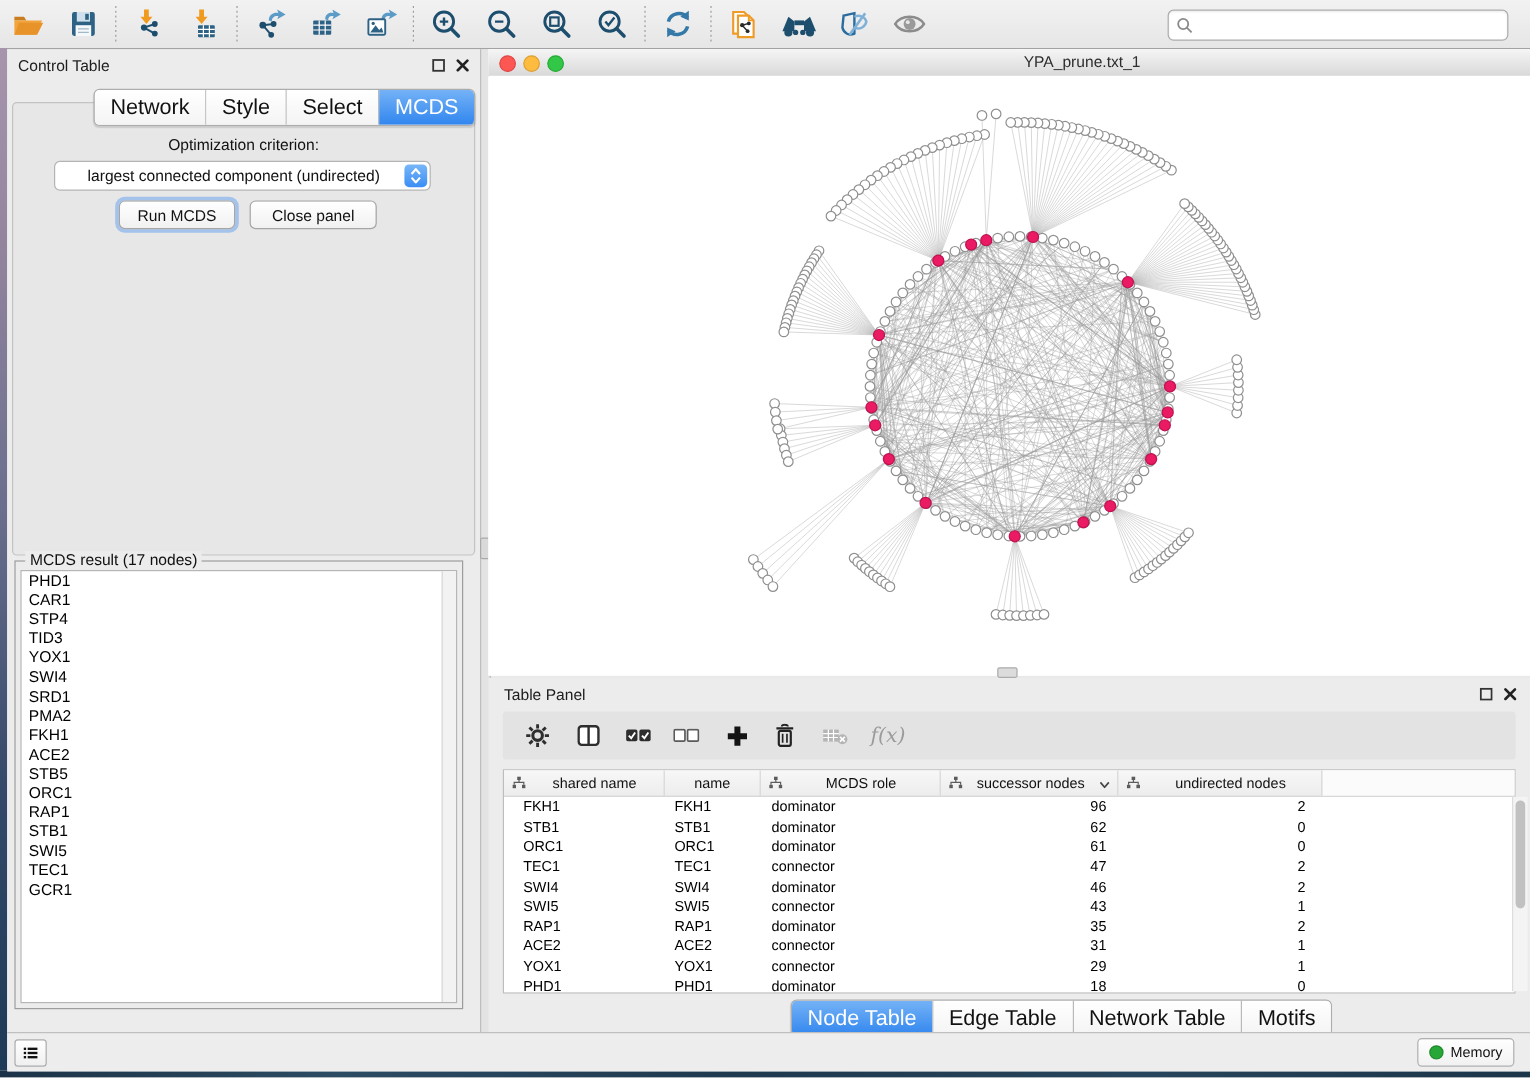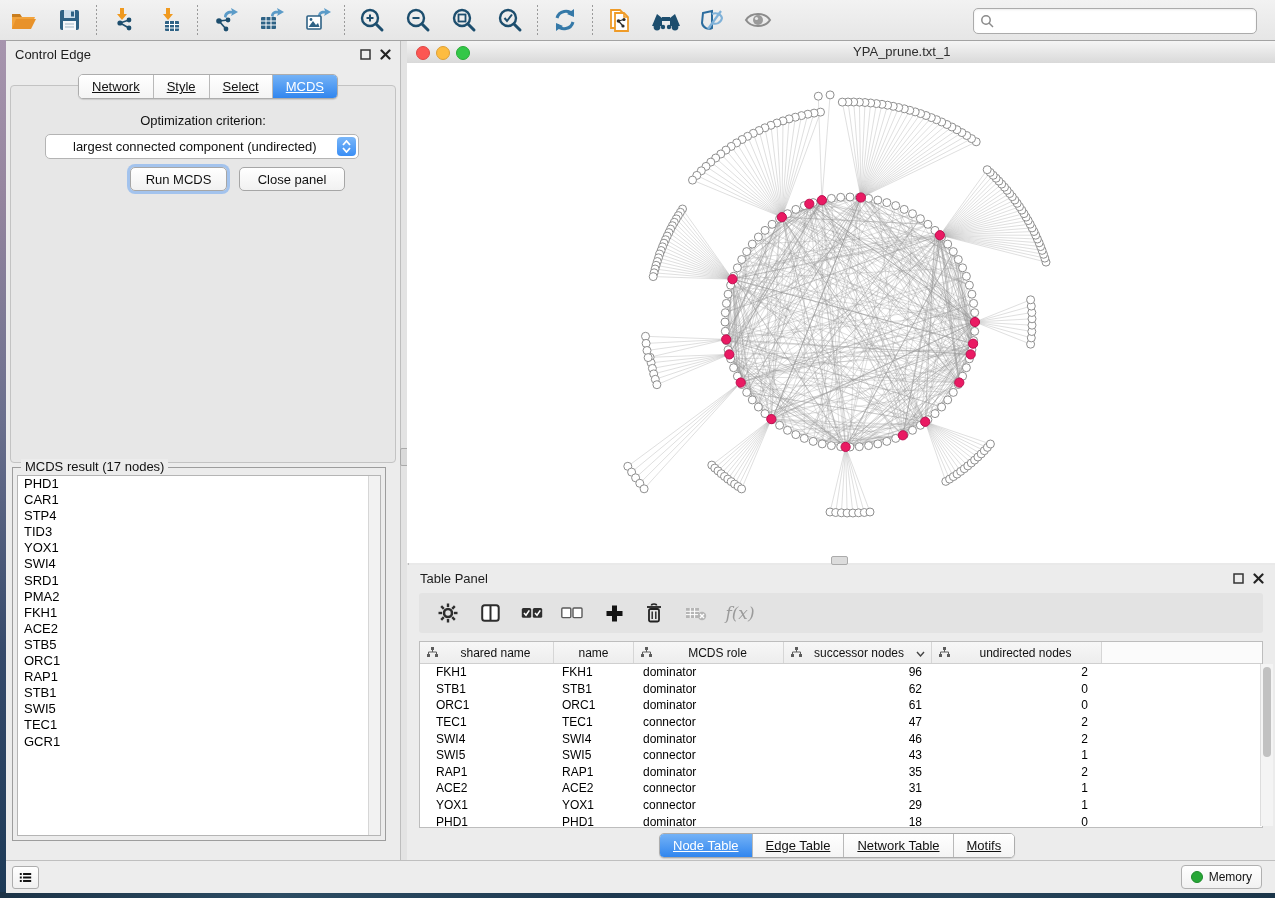--- a/index.html
+++ b/index.html
@@ -27,35 +27,35 @@
   #search-wrap input{border:none;outline:none;flex:1;height:18px;font-size:12px;background:transparent;padding:0 6px 0 4px;}
 
   
   #control-panel{left:6px;top:41px;width:394px;height:819px;background:#ececec;}
   .panel-head{height:26px;display:flex;align-items:center;font-size:13px;color:#1d1d1d;}
   .panel-head .ttl{margin-left:9px;}
   .win-ico{width:14px;height:14px;display:inline-flex;align-items:center;justify-content:center;margin-left:6px;}
   #cp-tabs{position:absolute;left:72px;top:33px;z-index:3;}
   .seg{display:inline-flex;border:1px solid #adadad;border-radius:5px;overflow:hidden;background:#fff;
        box-shadow:0 1px 1px rgba(0,0,0,.12);}
-  .seg .sg{padding:4px 13px;font-size:13px;color:#111;background:linear-gradient(#ffffff,#f4f4f4);
-       border-right:1px solid #b9b9b9;white-space:nowrap;text-decoration:underline;}
+  .seg .sg{padding:4px 13px;font-size:18px;color:#111;background:linear-gradient(#ffffff,#f4f4f4);
+       border-right:1px solid #b9b9b9;white-space:nowrap;}
   .seg .sg:last-child{border-right:none;}
   .seg .sg.sel{background:linear-gradient(#74b2f6,#3186ef);color:#fff;}
   #cp-pane{position:absolute;left:4px;top:44px;width:384px;height:376px;background:#e7e7e7;
     border:1px solid #c3c3c3;border-radius:4px;}
   #opt-label{position:absolute;left:0;right:0;top:27px;text-align:center;font-size:13px;color:#111;}
   #opt-select{position:absolute;left:34px;top:48px;width:312px;height:23px;background:#fff;
     border:1px solid #b4b4b4;border-radius:5px;display:flex;align-items:center;font-size:13px;color:#111;}
   #opt-select .val{margin-left:27px;flex:1;white-space:nowrap;overflow:hidden;}
   #opt-select .step{width:19px;height:19px;margin-right:2px;border-radius:4px;
     background:linear-gradient(#79b6f8,#3a8ef5);display:flex;flex-direction:column;align-items:center;justify-content:center;gap:1px;}
   .aqua-btn{position:absolute;height:24px;background:linear-gradient(#ffffff,#f1f1f1);
     border:1px solid #a6a6a6;border-radius:5px;font-size:13px;color:#111;
-    font-family:"Liberation Sans",sans-serif;display:flex;align-items:center;justify-content:center;margin-left:31px;}
+    font-family:"Liberation Sans",sans-serif;display:flex;align-items:center;justify-content:center;}
   #run-btn{left:88px;top:81px;width:97px;box-shadow:0 0 0 3px rgba(107,166,243,.55);}
   #close-btn{left:197px;top:81px;width:106px;}
   #mcds-fieldset{position:absolute;left:6px;top:426px;width:372px;height:372px;
     border:1px solid #9d9d9d;background:#ececec;}
   #mcds-legend{position:absolute;left:8px;top:-9px;background:#ececec;padding:0 4px;font-size:13px;color:#111;}
   #mcds-list{position:absolute;left:4px;top:7px;right:4px;bottom:4px;background:#fff;
     border:1px solid #b5b5b5;overflow:hidden;}
   .mcds-item{font-size:13px;line-height:16.1px;padding-left:6px;color:#000;}
   #mcds-scroll{position:absolute;right:0;top:0;bottom:0;width:11px;background:#f2f2f2;border-left:1px solid #d6d6d6;}
 
@@ -266,21 +266,21 @@
     </svg>
     <input type="text" placeholder="" style="">
   </div>
 </div>
 
 <div id="wall-left" class="abs"></div>
 <div id="wall-bottom" class="abs"></div>
 
 <div id="control-panel" class="abs">
   <div class="panel-head">
-    <span class="ttl">Control Edge</span>
+    <span class="ttl">Control Table</span>
     <span style="flex:1"></span>
     <span class="win-ico">
       <svg width="11" height="11" viewBox="0 0 11 11">
           <rect x="1" y="1" width="9" height="9" fill="none" stroke="#333" stroke-width="1.5"></rect>
         </svg>
     </span>
     <span class="win-ico" style="margin-right:8px">
       <svg width="11" height="11" viewBox="0 0 11 11">
           <line x1="1.5" y1="1.5" x2="9.5" y2="9.5" stroke="#222" stroke-width="2.2" stroke-linecap="round"></line>
           <line x1="9.5" y1="1.5" x2="1.5" y2="9.5" stroke="#222" stroke-width="2.2" stroke-linecap="round"></line>

